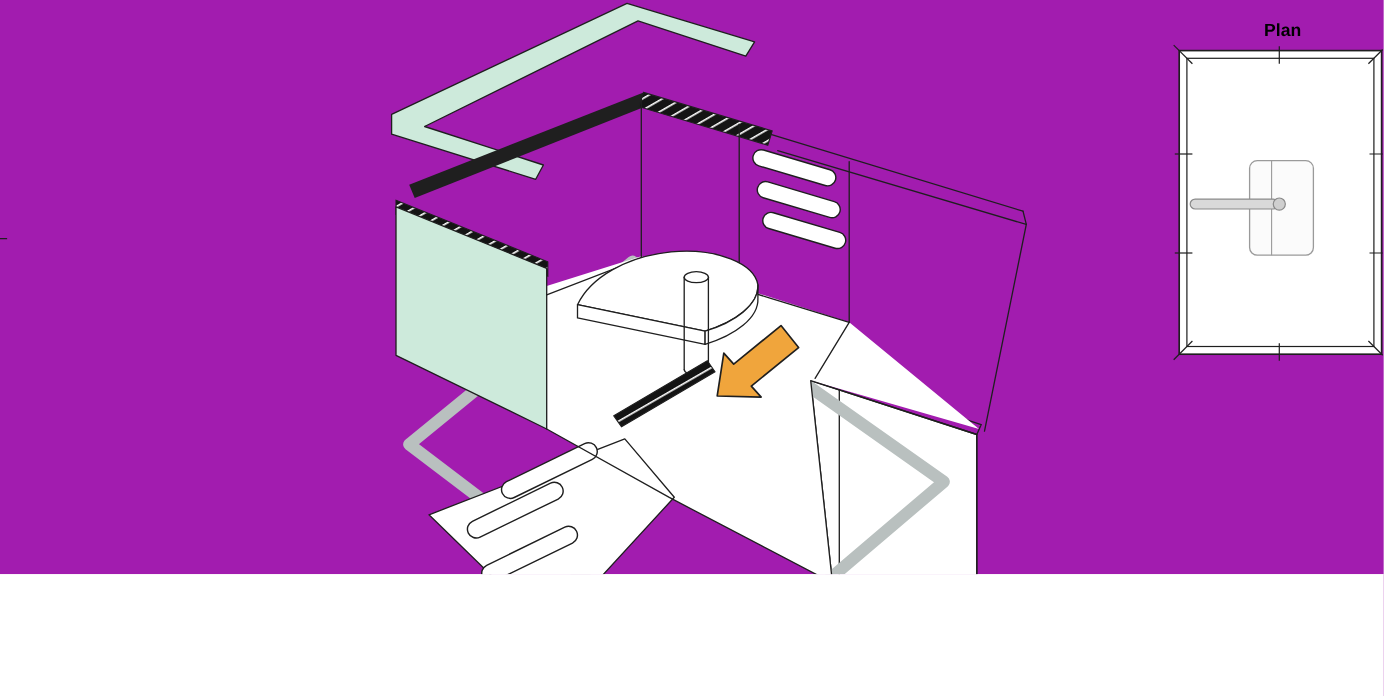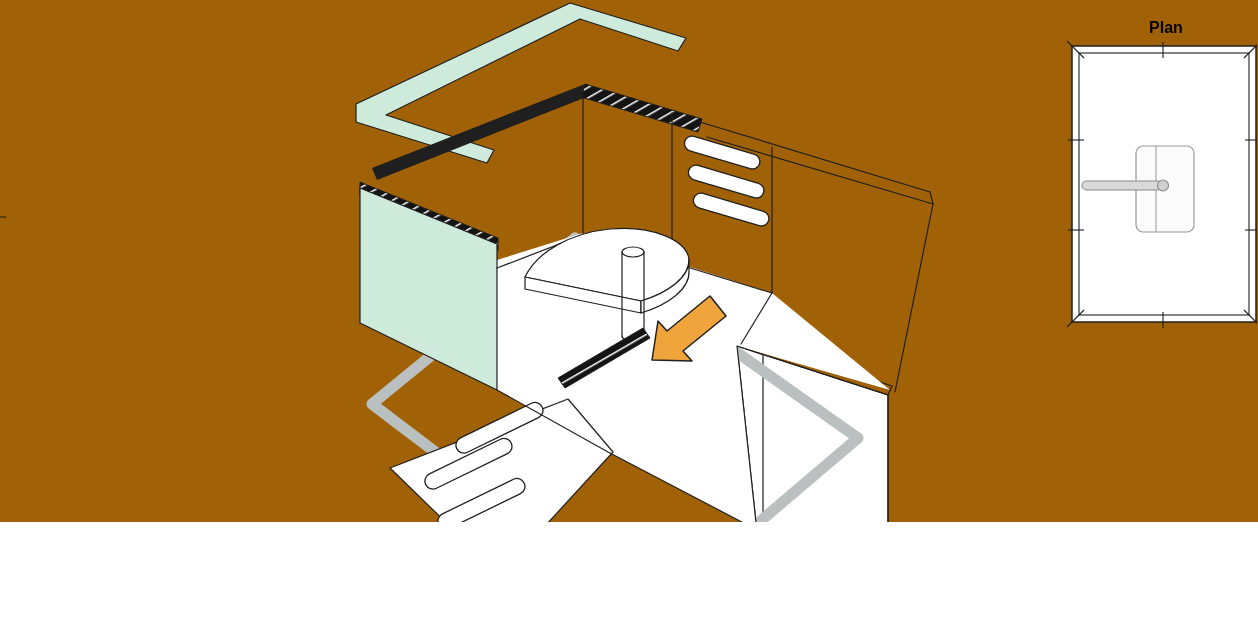--- a/index.html
+++ b/index.html
@@ -3,21 +3,21 @@
 <meta charset="utf-8">
 <style>
   :root{
     --mint-green:#cdeadb;
     --accent-orange:#f0a53c;
     --path-gray:#b9c0bf;
     --ink-black:#1f1f1f;
     --fixture-gray:#d9d9d9;
   }
   html,body{margin:0;padding:0;background:#fff;}
-  .canvas{position:relative;width:1258px;height:522px;background:#a16207;overflow:hidden;
+  .canvas{position:relative;width:1258px;height:522px;background:#a21caf;overflow:hidden;
           font-family:"Liberation Sans",sans-serif;}
   svg{position:absolute;inset:0;}
   .ln{fill:none;stroke:var(--ink-black);stroke-width:1.2;stroke-linecap:round;}
   .whiteface{fill:#fff;stroke:var(--ink-black);stroke-width:1.2;stroke-linejoin:round;}
   .noline{fill:#fff;stroke:none;}
   .outline-only{fill:none;stroke:var(--ink-black);stroke-width:1.2;stroke-linejoin:round;}
   .mint{fill:var(--mint-green);stroke:var(--ink-black);stroke-width:1.2;stroke-linejoin:round;}
   .solidband{fill:var(--ink-black);stroke:none;}
   .hatchfill{fill:url(#hatch);stroke:var(--ink-black);stroke-width:1;}
   .gray-route{fill:none;stroke:var(--path-gray);stroke-width:11;stroke-linejoin:round;stroke-linecap:round;}

